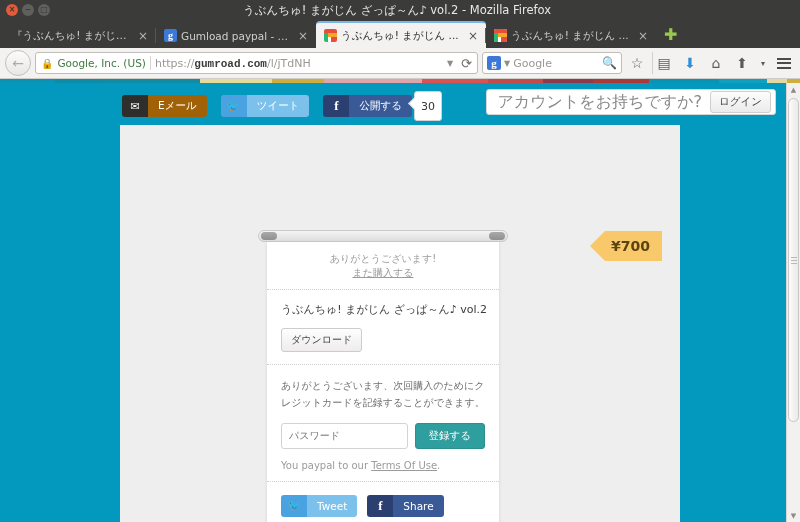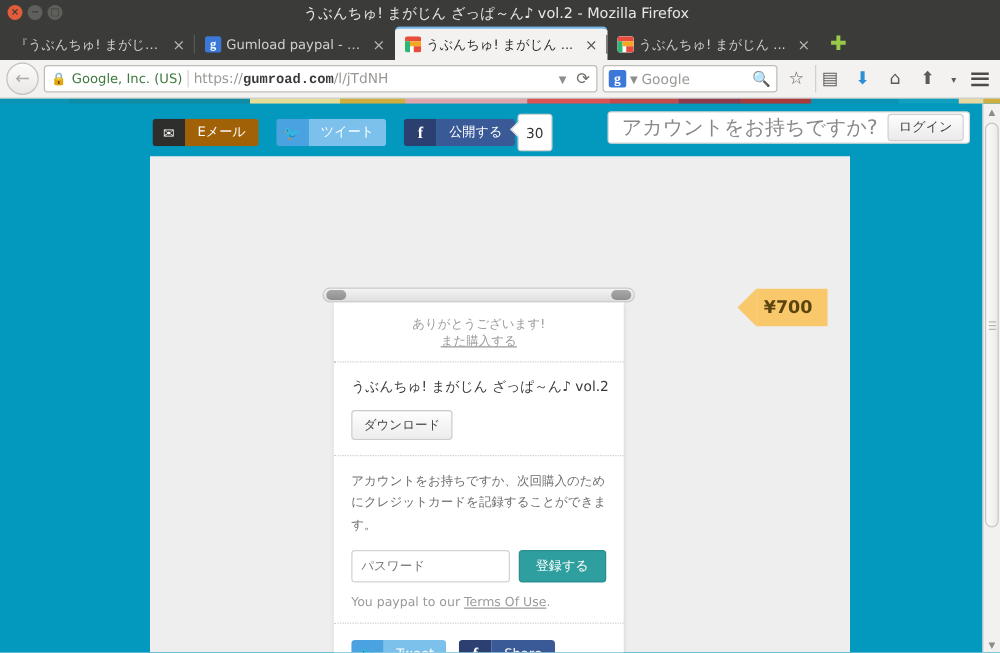--- a/index.html
+++ b/index.html
@@ -410,21 +410,21 @@
         </div>
 
         <div class="r-item">
           <div class="r-itemleft">
             <div class="r-name">うぶんちゅ! まがじん ざっぱ～ん♪ vol.2</div>
             <span class="dlbtn">ダウンロード</span>
           </div>
         </div>
 
         <div class="r-pass">
-          <div class="r-passtext">アカウントをお持ちですか、次回購入のためにクレジットカードを記録することができます。</div>
+          <div class="r-passtext">ありがとうございます、次回購入のためにクレジットカードを記録することができます。</div>
           <div class="r-form">
             <input class="passinput" type="text" placeholder="パスワード" style="">
             <button class="regbtn">登録する</button>
           </div>
           <div class="r-terms"><span>You paypal to our </span><u>Terms Of Use</u><span>.</span></div>
         </div>
 
         <div class="r-social">
           <div class="sbtn tw">
             <span class="ic">🐦</span>

